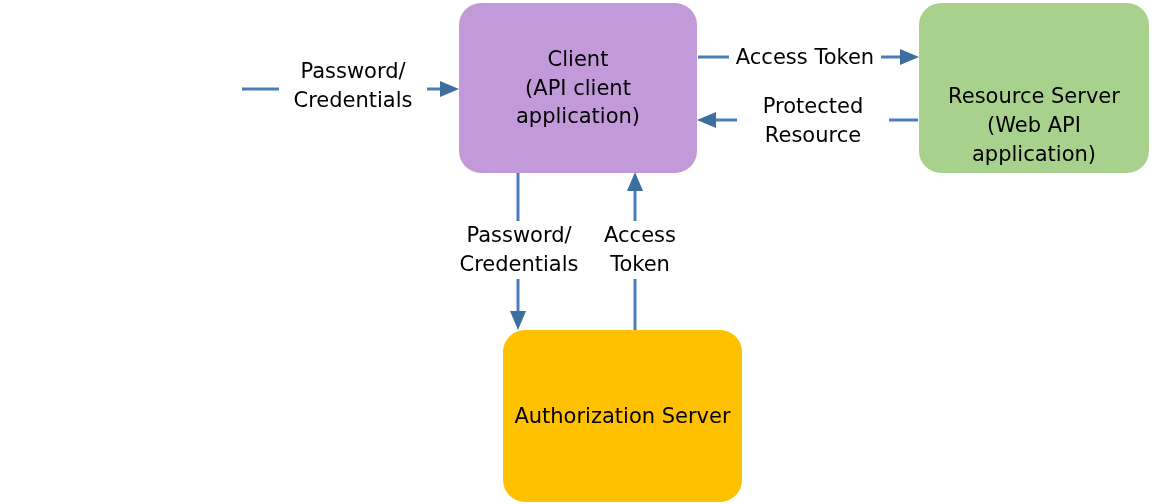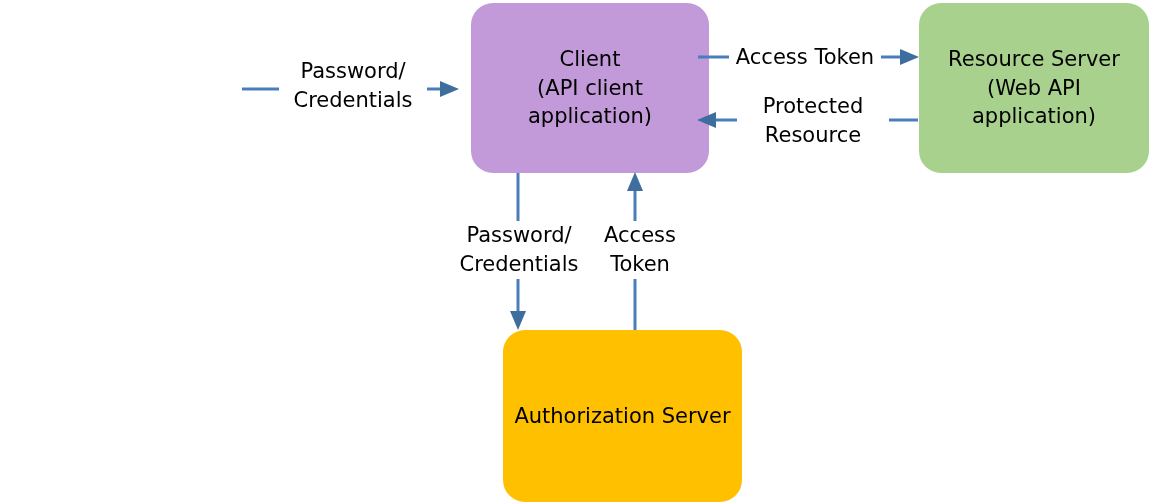--- a/index.html
+++ b/index.html
@@ -35,26 +35,26 @@
   }
   #node-resource-owner {
     left: 0px;  top: 5px;
     width: 242px; height: 171px;
     background: #9bc2e6;
   }
   #node-client {
     left: 459px; top: 3px;
     width: 238px; height: 170px;
     background: #c39ad9;
-    margin-left: 12px;
   }
   #node-resource-server {
     left: 919px; top: 3px;
     width: 230px; height: 170px;
     background: #a9d18e;
+    align-items: flex-end;
   }
   #node-auth-server {
     left: 459px; top: 330px;
     width: 239px; height: 172px;
     background: #ffc000;
     margin-left: 44px;
   }
 
   
   .edge-label {

